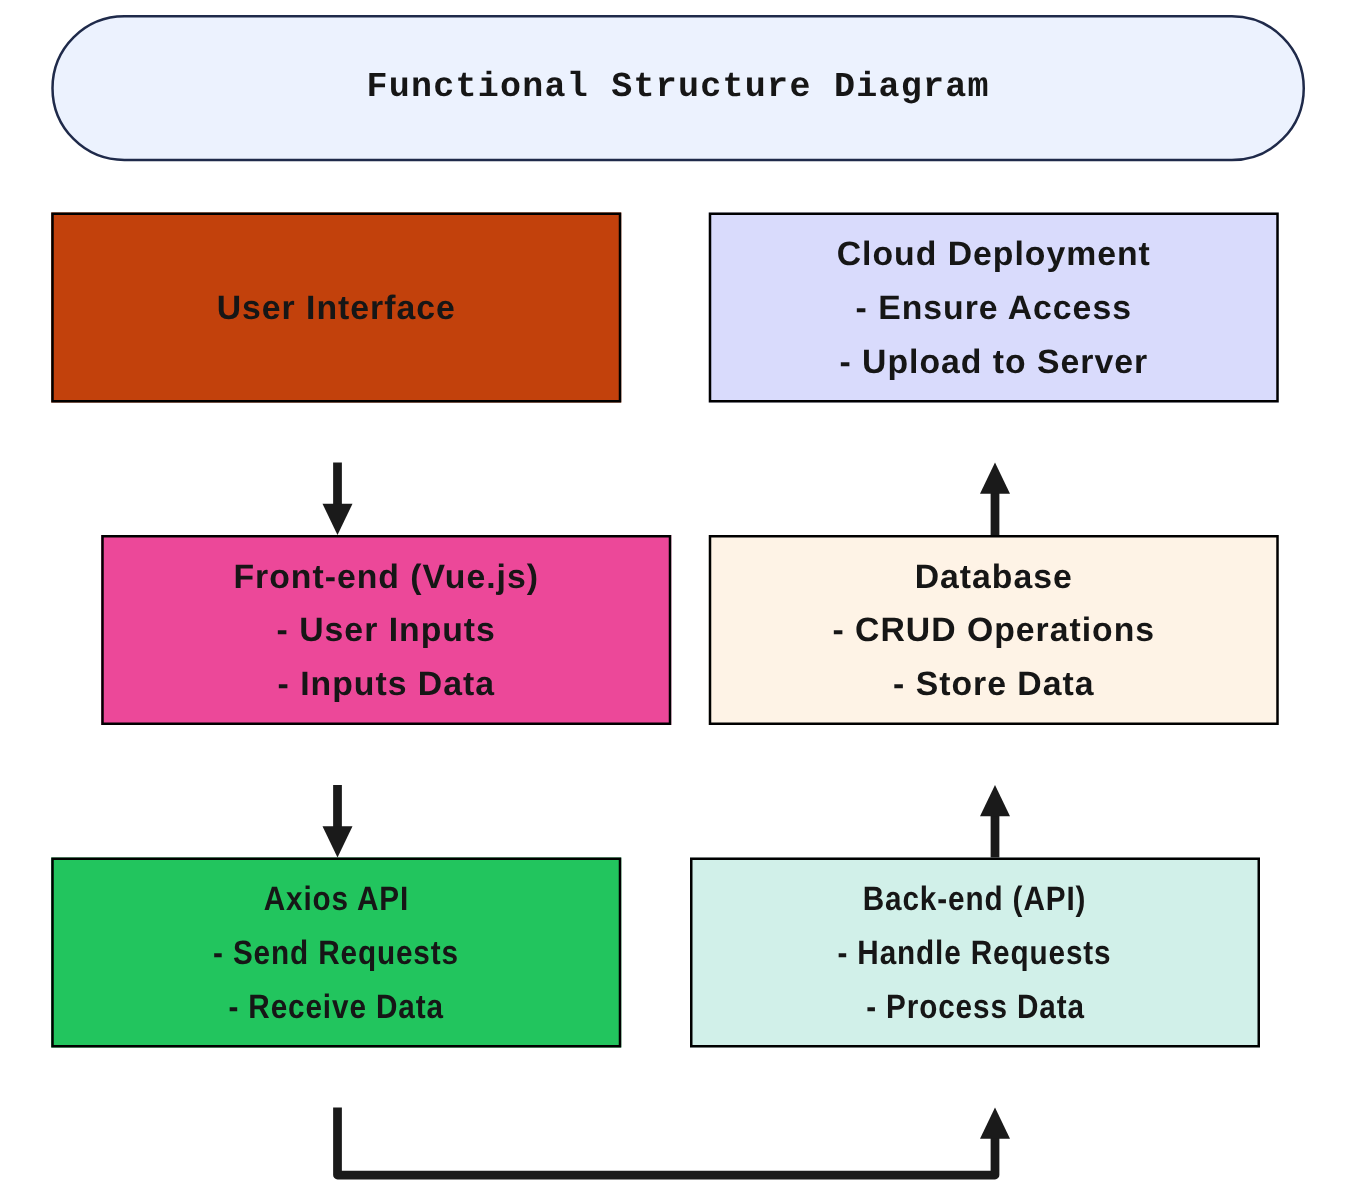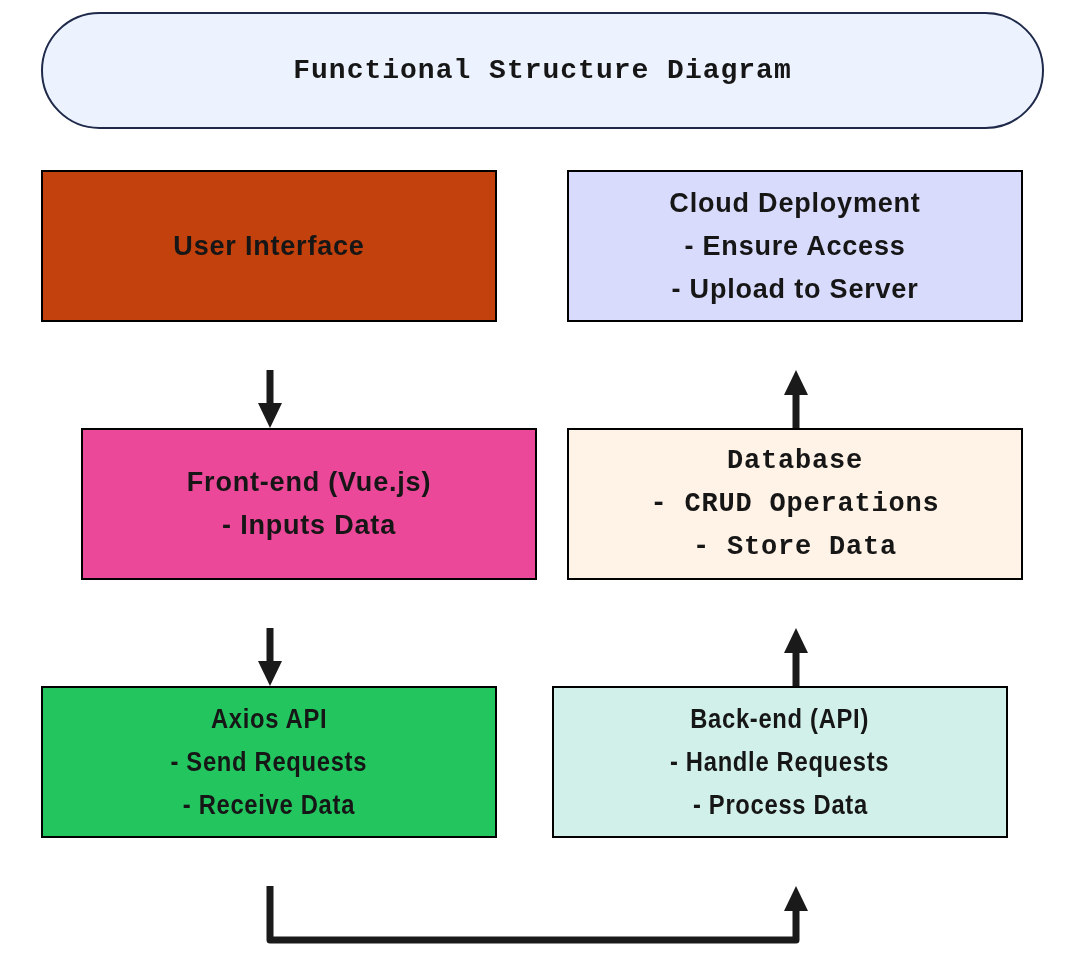--- a/index.html
+++ b/index.html
@@ -14,38 +14,39 @@
   .node {
     position: absolute; width: 456px; height: 152px; box-sizing: border-box;
     border: 2px solid #000000; display: flex; flex-direction: column;
     align-items: center; justify-content: center; text-align: center;
   }
   .node .line { font-weight: bold; font-size: 27px; line-height: 43px; color: #161616; letter-spacing: 0.8px; }
   #n-ui   { left: 41px;  top: 170px; background: #c2410c; }
   #n-fe   { left: 41px;  top: 428px; background: #ec4899; margin-left: 40px; }
   #n-ax   { left: 41px;  top: 686px; background: #22c55e; }
   #n-cd   { left: 567px; top: 170px; background: #d9dbfc; }
-  #n-db   { left: 567px; top: 428px; background: #fef3e6; font-family: Liberation Mono, monospace; }
+  #n-db   { left: 567px; top: 428px; background: #fef3e6; }
   #n-be   { left: 552px; top: 686px; background: #d1f0e9; }
   #n-ax .line, #n-be .line { font-family: "Liberation Sans", sans-serif; transform: scaleX(0.88); }
   svg.edges { position: absolute; left: 0; top: 0; width: 1085px; height: 957px; pointer-events: none; }
 </style>
 </head>
 <body>
 
 <div class="title-box">
   <span>Functional Structure Diagram</span>
 </div>
 
 <div class="node" id="n-ui">
   <div class="line">User Interface</div>
 </div>
 
 <div class="node" id="n-fe">
   <div class="line">Front-end (Vue.js)</div>
+  <div class="line">- User Inputs</div>
   <div class="line">- Inputs Data</div>
 </div>
 
 <div class="node" id="n-ax">
   <div class="line">Axios API</div>
   <div class="line">- Send Requests</div>
   <div class="line">- Receive Data</div>
 </div>
 
 <div class="node" id="n-cd">

